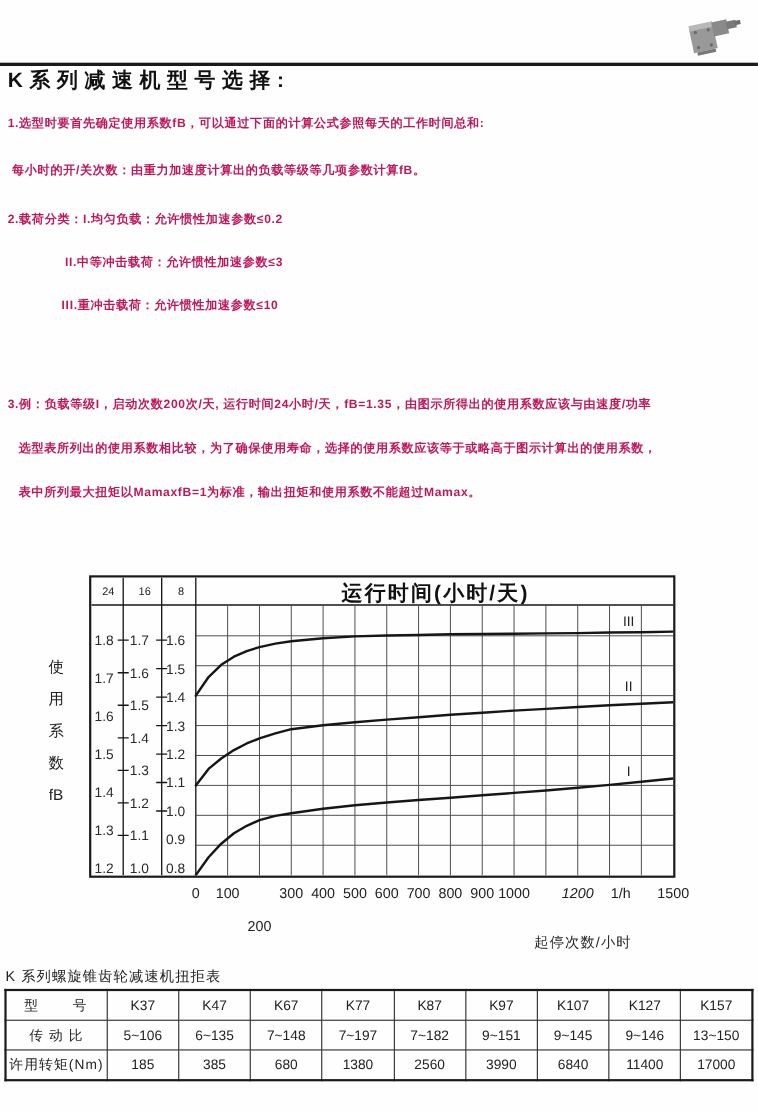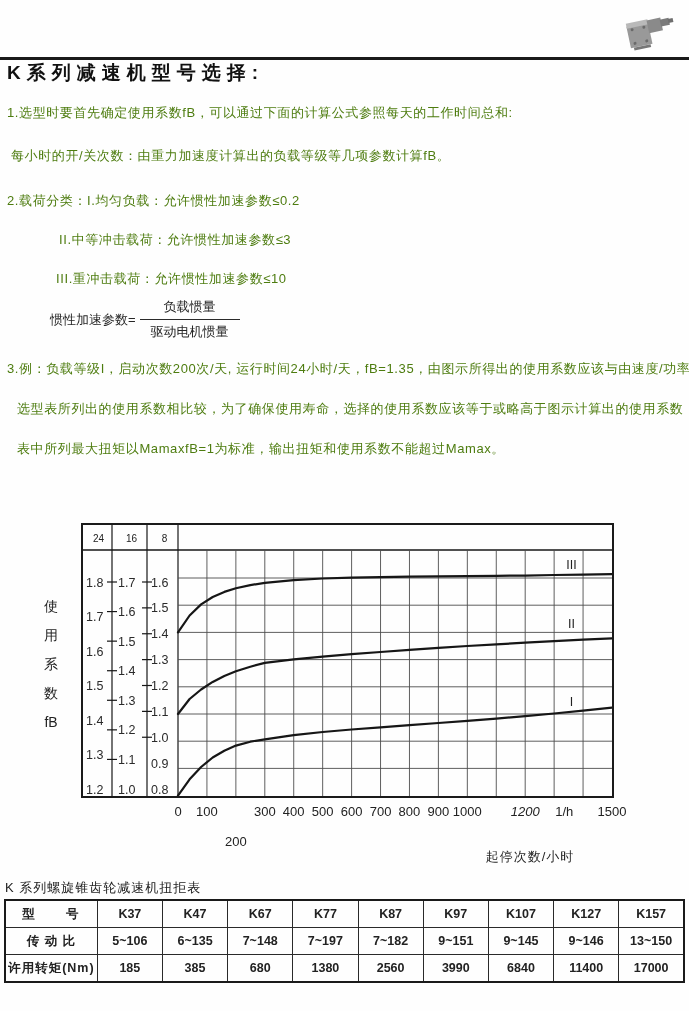--- a/index.html
+++ b/index.html
@@ -1,21 +1,21 @@
 <!DOCTYPE html>
 <html><head>
 <meta charset="utf-8">
 <style>
   html,body{margin:0;padding:0;background:#e8e8e8;}
   #page{position:relative;width:689px;height:1011px;background:#fefefe;margin:0 auto;
         font-family:"Liberation Sans","DejaVu Sans",sans-serif;color:#1f1f1f;overflow:hidden;}
   .abs{position:absolute;}
   #top-rule{left:0;top:57px;width:689px;height:3px;background:#1a1a1a;}
   #page-title{left:7px;top:60px;font-size:19px;font-weight:bold;letter-spacing:6px;color:#111;}
-  .para{font-size:13px;letter-spacing:0.6px;color:#4d7c0f;white-space:nowrap;}
+  .para{font-size:11px;letter-spacing:0.6px;color:#be185d;white-space:nowrap;font-weight:bold;}
   
   #formula{left:50px;top:298px;display:flex;align-items:center;font-size:13px;color:#262626;}
   #formula .frac{display:inline-flex;flex-direction:column;text-align:center;margin-left:4px;}
   #formula .num{padding:0 24px 3px;border-bottom:1.6px solid #2a2a2a;}
   #formula .den{padding-top:3px;}
   
   #chart{left:81px;top:523px;width:533px;height:275px;border:2px solid #1a1a1a;box-sizing:border-box;}
   #chart svg{position:absolute;left:0;top:0;}
   #chart svg text{font-family:"Liberation Sans","DejaVu Sans",sans-serif;}
   .hours-cell{position:absolute;top:0;height:27px;display:flex;align-items:center;justify-content:center;
@@ -25,21 +25,21 @@
   #y-axis-label{left:36px;top:592px;width:30px;text-align:center;font-size:14px;color:#222;}
   #y-axis-label span{display:block;line-height:29px;}
   #x-ticks{left:81px;top:804px;width:550px;height:16px;}
   #x-ticks span{position:absolute;transform:translateX(-50%);font-size:13px;color:#222;white-space:nowrap;}
   #x-axis-label{left:440px;top:848px;width:180px;text-align:center;font-size:13px;letter-spacing:1px;color:#262626;}
   
   #table-title{left:5px;top:879px;font-size:13px;letter-spacing:1px;color:#222;}
   #torque-table{left:4px;top:899px;width:681px;border-collapse:collapse;table-layout:fixed;
                 font-size:12.5px;color:#222;}
   #torque-table td,#torque-table th{border:1px solid #2a2a2a;text-align:center;height:26px;
-                padding:0 2px;font-weight:bold;overflow:hidden;white-space:nowrap;}
+                padding:0 2px;font-weight:normal;overflow:hidden;white-space:nowrap;}
   #torque-table{border:2px solid #1a1a1a;}
   #torque-table .rowlabel{letter-spacing:1px;}
   #torque-table .spread{letter-spacing:14px;padding-left:14px;}
 </style>
 </head>
 <body>
 
 <div id="page">
 
   <div class="abs" style="left:622px;top:6px;width:56px;height:48px;">
@@ -61,27 +61,20 @@
 
   <div id="top-rule" class="abs"></div>
   <div id="page-title" class="abs">K系列减速机型号选择:</div>
 
   <div class="abs para" style="left:7px;top:104px;">1.选型时要首先确定使用系数fB，可以通过下面的计算公式参照每天的工作时间总和:</div>
   <div class="abs para" style="left:11px;top:147px;">每小时的开/关次数：由重力加速度计算出的负载等级等几项参数计算fB。</div>
   <div class="abs para" style="left:7px;top:192px;">2.载荷分类：I.均匀负载：允许惯性加速参数≤0.2</div>
   <div class="abs para" style="left:59px;top:231px;">II.中等冲击载荷：允许惯性加速参数≤3</div>
   <div class="abs para" style="left:56px;top:270px;">III.重冲击载荷：允许惯性加速参数≤10</div>
 
-  <div id="formula" class="abs">
-    <span>惯性加速参数=</span>
-    <span class="frac">
-      <span class="num">负载惯量</span>
-      <span class="den">驱动电机惯量</span>
-    </span>
-  </div>
 
   <div class="abs para" style="left:7px;top:360px;">3.例：负载等级I，启动次数200次/天, 运行时间24小时/天，fB=1.35，由图示所得出的使用系数应该与由速度/功率</div>
   <div class="abs para" style="left:17px;top:400px;">选型表所列出的使用系数相比较，为了确保使用寿命，选择的使用系数应该等于或略高于图示计算出的使用系数，</div>
   <div class="abs para" style="left:17px;top:440px;">表中所列最大扭矩以MamaxfB=1为标准，输出扭矩和使用系数不能超过Mamax。</div>
 
   <div id="y-axis-label" class="abs">
       <span>使</span>
       <span>用</span>
       <span>系</span>
       <span>数</span>
@@ -157,20 +150,21 @@
         <polyline points="95.0,270.6 106.6,254.3 118.1,242.0 129.7,232.5 141.3,225.7 152.9,220.6 167.3,216.7 181.8,214.3 210.7,210.2 239.7,207.0 268.6,204.5 297.5,202.3 326.5,200.2 355.4,198.0 384.3,195.8 413.3,193.6 442.2,191.2 471.1,188.5 500.1,185.7 529.0,182.7" fill="none" stroke="#161616" stroke-width="2.2" stroke-linejoin="round" stroke-linecap="round"></polyline>
         <text x="488.49333333333334" y="180.76000000000002" font-size="12.5" fill="#222" text-anchor="middle">I</text>
         <polyline points="95.0,189.0 106.6,174.0 118.1,164.5 129.7,156.9 141.3,150.9 152.9,146.3 167.3,141.7 181.8,137.9 210.7,134.3 239.7,131.6 268.6,129.2 297.5,127.0 326.5,124.8 355.4,122.9 384.3,121.0 413.3,119.4 442.2,117.7 471.1,116.1 500.1,114.7 529.0,113.4" fill="none" stroke="#161616" stroke-width="2.2" stroke-linejoin="round" stroke-linecap="round"></polyline>
         <text x="488.49333333333334" y="103.24000000000004" font-size="12.5" fill="#222" text-anchor="middle">II</text>
         <polyline points="95.0,107.4 106.6,90.5 118.1,79.4 129.7,72.0 141.3,66.9 152.9,63.3 167.3,60.1 181.8,57.9 210.7,55.2 239.7,53.5 268.6,52.7 297.5,52.2 326.5,51.6 355.4,51.4 384.3,51.1 413.3,50.8 442.2,50.6 471.1,50.0 500.1,49.7 529.0,49.2" fill="none" stroke="#161616" stroke-width="2.2" stroke-linejoin="round" stroke-linecap="round"></polyline>
         <text x="488.49333333333334" y="43.944000000000045" font-size="12.5" fill="#222" text-anchor="middle">III</text>
       </svg>
     <div class="hours-cell" style="left:0;width:31px;">24</div>
     <div class="hours-cell" style="left:31px;width:35px;">16</div>
     <div class="hours-cell" style="left:66px;width:31px;">8</div>
+    <div id="chart-title">运行时间(小时/天)</div>
   </div>
 
   <div id="x-ticks" class="abs">
       <span style="left: 97px;">0</span>
       <span style="left: 125.933px;">100</span>
       <span style="left: 154.867px; margin-top: 30px;">200</span>
       <span style="left: 183.8px;">300</span>
       <span style="left: 212.733px;">400</span>
       <span style="left: 241.667px;">500</span>
       <span style="left: 270.6px;">600</span>

